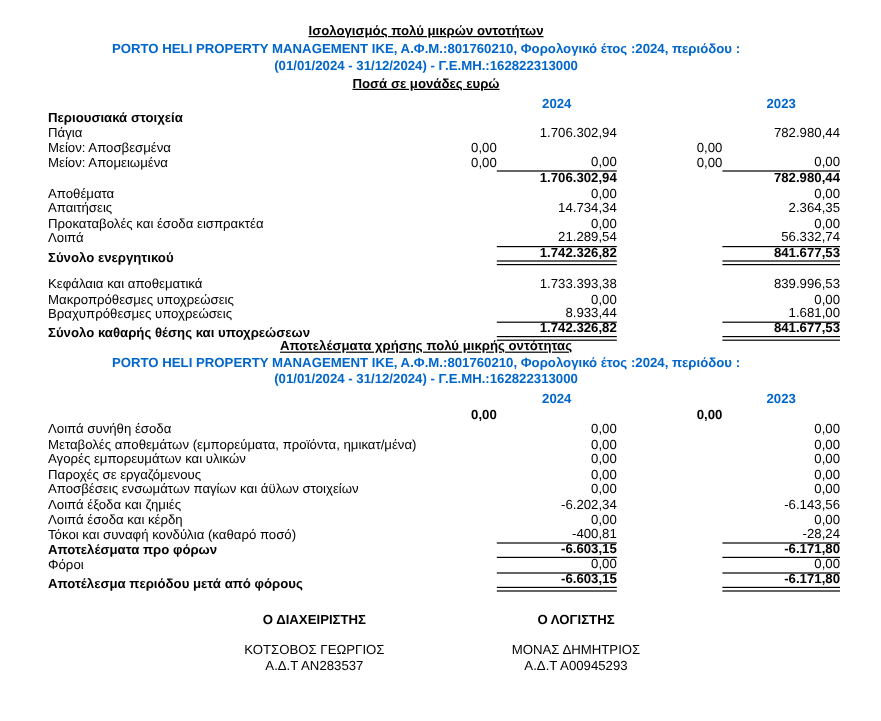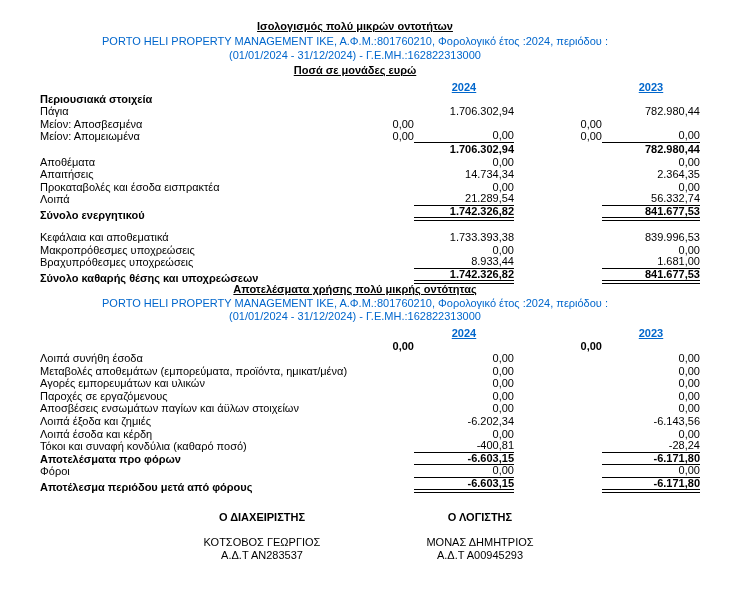--- a/index.html
+++ b/index.html
@@ -8,34 +8,34 @@
     width:710px; height:601px;
     background:#fff;
     font-family:"Liberation Sans", sans-serif;
     font-size:11px;
     color:#000;
     overflow:hidden;
   }
   .doc-header { text-align:center; padding-top:19px; line-height:14.5px; }
   .doc-header2 { text-align:center; margin-top:2px; line-height:13.5px; }
   .u-bold { font-weight:bold; text-decoration:underline; color:#000; }
-  .blue-line { color:#0066CC; font-weight:normal; }
+  .blue-line { color:#0066CC; font-weight:bold; }
   .fin-table { margin:2px 34px 0 40px; }
   .frow {
     display:grid;
     grid-template-columns:314px 60px 100px 88px 98px;
     height:12.6px;
     align-items:end;
   }
   .year-row { height:13.5px; }
   .cell { white-space:nowrap; box-sizing:border-box; line-height:11.5px; }
   .num { text-align:right; }
   .bold { font-weight:bold; }
   .year {
-    color:#0066CC; font-weight:bold; text-decoration:underline;
+    color:#0066CC; font-weight:bold; 
     text-align:center; line-height:12px;
   }
   .b-single .main-2024, .b-single .main-2023 { border-bottom:1px solid #000; }
   .b-double .main-2024, .b-double .main-2023 { border-bottom:4px double #000; }
   .signatures { display:flex; margin:20px 0 0 162px; line-height:13px; }
   .sig-block { width:200px; text-align:center; }
   .sig-left { margin-right:18px; }
   .sig-role { font-weight:bold; }
   .sig-name { margin-top:12px; }
 </style>

